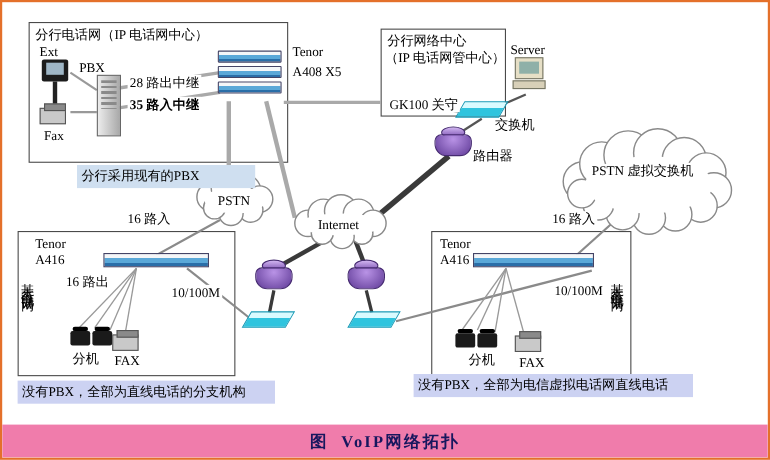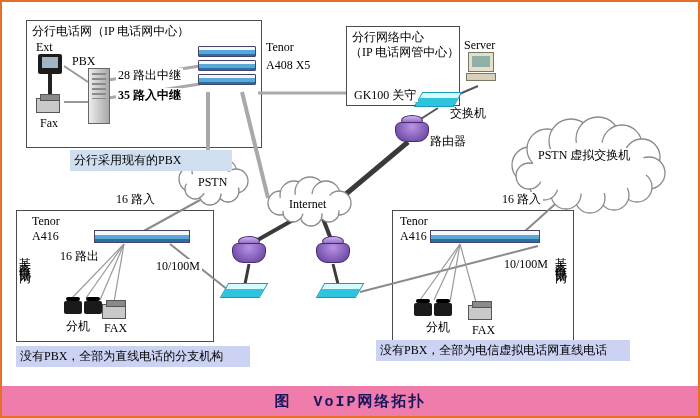--- a/index.html
+++ b/index.html
@@ -47,21 +47,21 @@
   .ext-dev i { position:absolute; left:4px; top:3px; width:16px; height:11px; background:#9fb6c6; display:block; }
 
   .note { padding:2px 4px; z-index:3; }
   .note-blue { background:var(--note_blue,#cfdff0); }
   .note-lav  { background:var(--note_lavender,#ccd2f2); }
 
   .vtext { writing-mode:vertical-rl; text-orientation:upright; letter-spacing:3px; line-height:14px; z-index:3; }
 
   .caption { position:absolute; left:0; right:0; bottom:0; height:30px; z-index:4;
              background:var(--caption_bg,#f07cab); display:flex; align-items:center; justify-content:center;
-             font-weight:bold; font-size:15px; color:var(--caption_text,#17175e); letter-spacing:2px; white-space:pre;font-family:Liberation Mono, monospace; }
+             font-weight:bold; font-size:15px; color:var(--caption_text,#17175e); letter-spacing:2px; white-space:pre; }
 </style>
 </head>
 <body>
 
 <div class="stage">
 
   <svg class="wires" width="700" height="418" viewBox="0 0 700 418">
 
     <line x1="106" y1="78" x2="198" y2="64" stroke="#a9a9a9" stroke-width="3"></line>
     <line x1="106" y1="96" x2="198" y2="82" stroke="#a9a9a9" stroke-width="3"></line>

